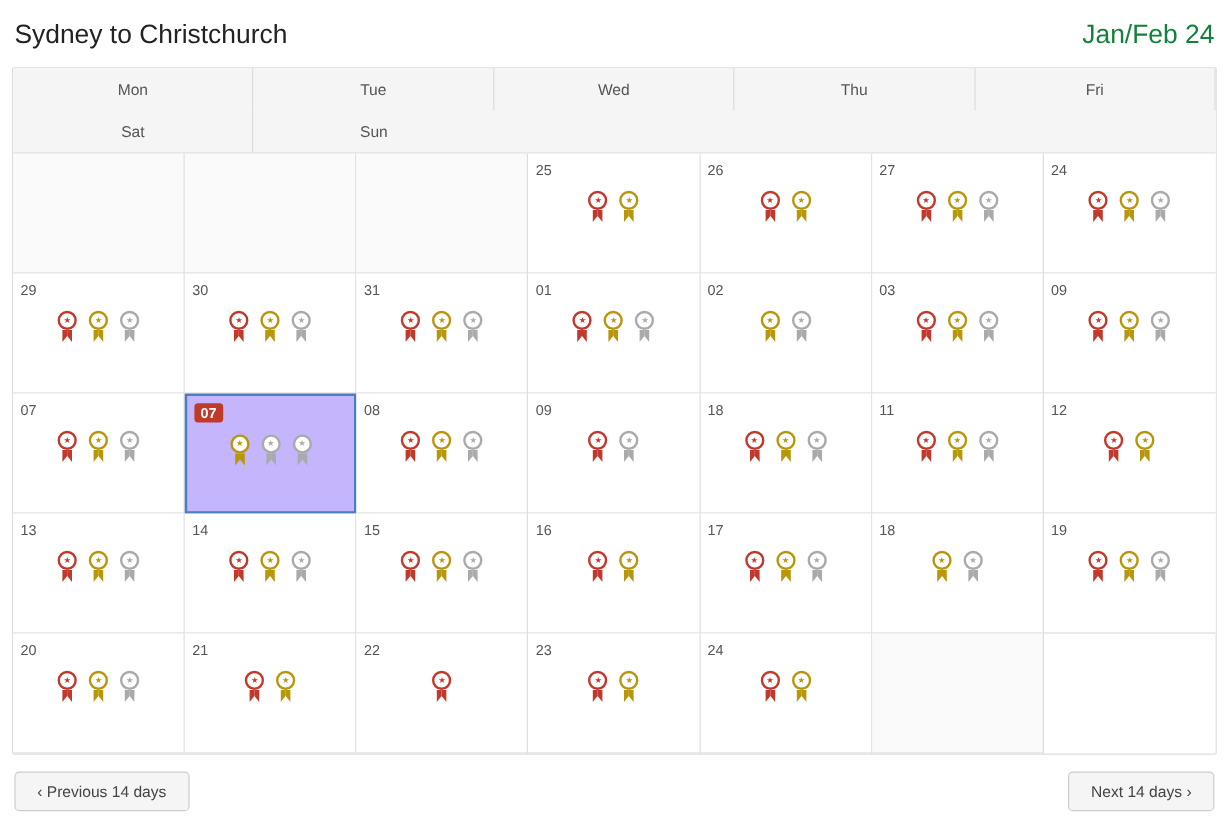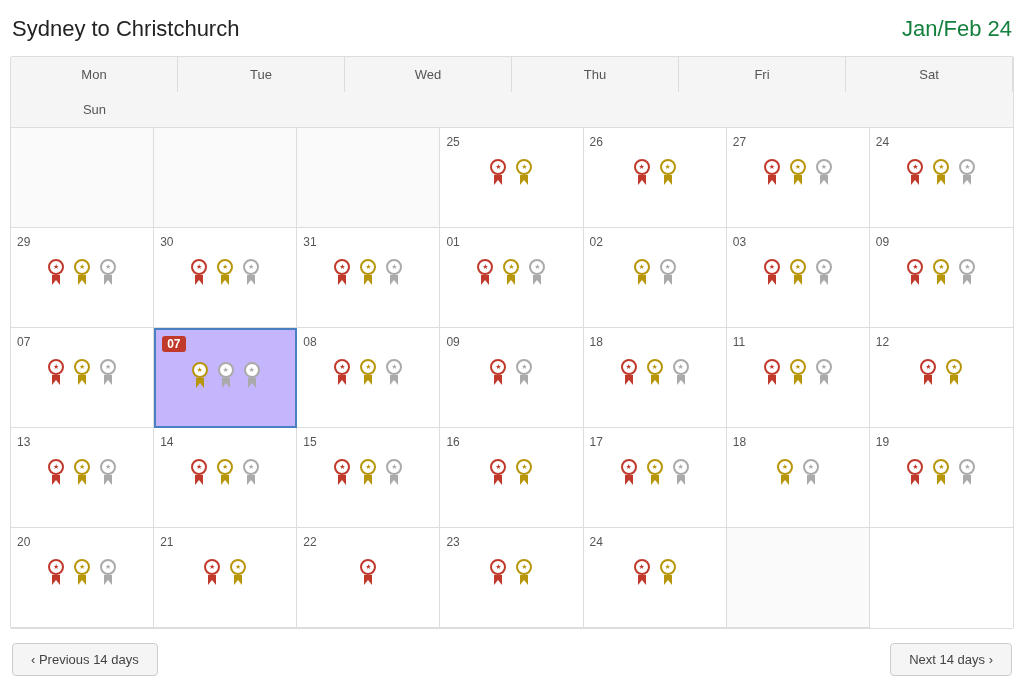--- a/index.html
+++ b/index.html
@@ -31,21 +31,21 @@
       font-size: 22px;
       font-weight: 400;
       color: #15803d;
     }
     .calendar {
       border: 1px solid #ddd;
       border-radius: 2px;
     }
     .day-headers {
       display: grid;
-      grid-template-columns: repeat(6, 1fr);
+      grid-template-columns: repeat(5, 1fr);
       background: #f5f5f5;
       border-bottom: 1px solid #ddd;
     }
     .day-header {
       text-align: center;
       padding: 10px 0;
       font-size: 13px;
       font-weight: 500;
       color: #555;
       border-right: 1px solid #ddd;

